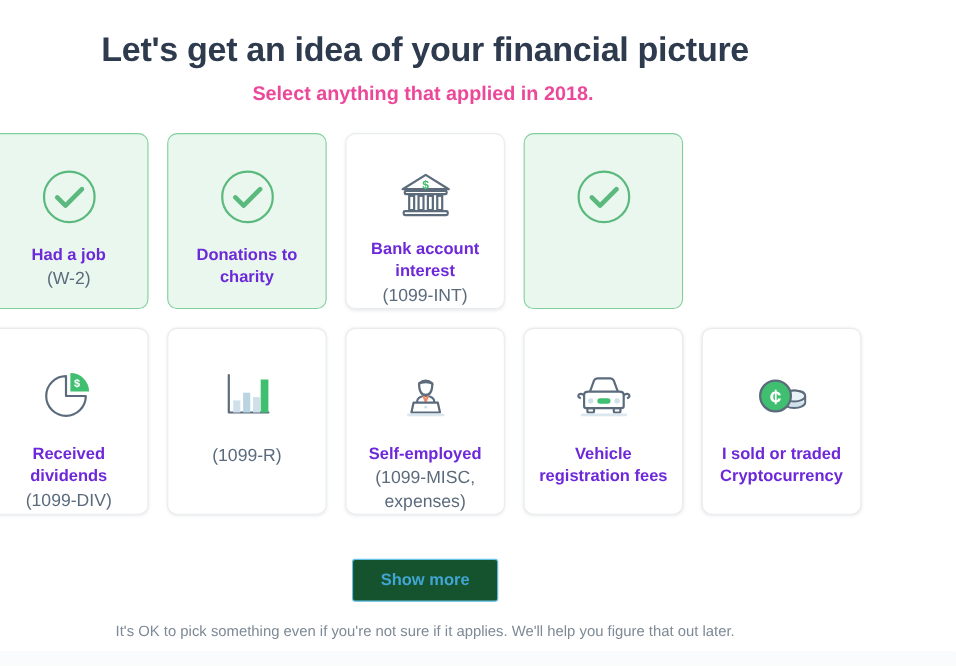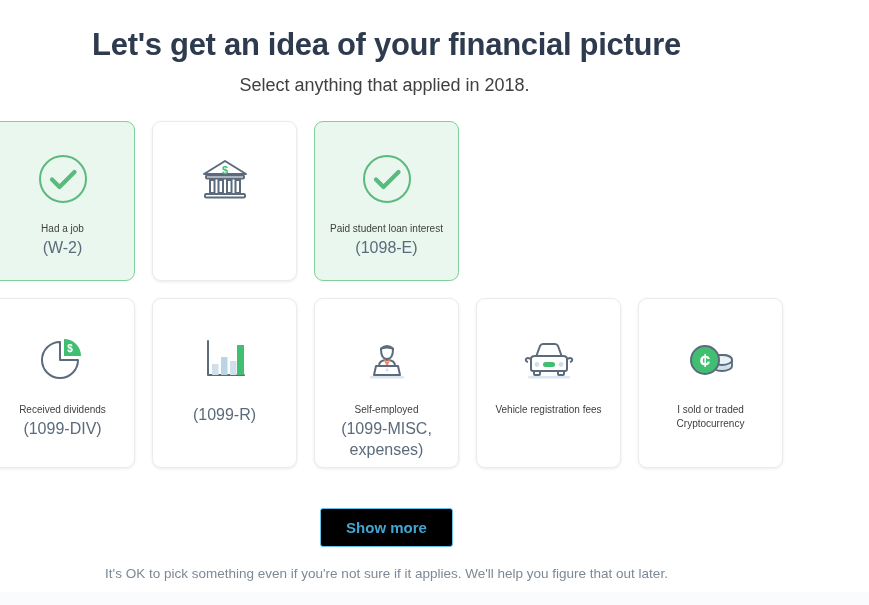--- a/index.html
+++ b/index.html
@@ -35,22 +35,22 @@
   .title {
     font-size: 31px;
     font-weight: 700;
     color: #2e3b4e;
     letter-spacing: -0.3px;
     line-height: 1.15;
     margin: 0;
   }
   .subtitle {
     font-size: 18px;
-    font-weight: 400;
-    color: #404040;
+    font-weight: 700;
+    color: #ec4899;
     margin: 12px 4px 0 0;
     line-height: 1.2;
   }
 
   
   .grid {
     margin-top: 25px;
     width: 793px;
     display: flex;
     flex-direction: column;
@@ -91,43 +91,43 @@
     margin-top: 26px;
   }
   .row-2 .card-icon { margin-top: 30px; }
 
   .card-labels {
     margin-top: 12px;
     text-align: center;
     line-height: 1.35;
   }
   .card-title {
-    font-size: 10px;
-    font-weight: 400;
-    color: #404040;
+    font-size: 15px;
+    font-weight: 700;
+    color: #6d28d9;
     display: block;
   }
   .card-sub {
     font-size: 16px;
     font-weight: 400;
     color: #5b6b7c;
     display: block;
     margin-top: 1px;
   }
 
   
   .showmore-wrap {
     margin-top: 40px;
   }
   .showmore-btn {
     font-family: "Liberation Sans", sans-serif;
     font-size: 15px;
     font-weight: 700;
     color: #42a5d3;
-    background: #000000;
+    background: #14532d;
     border: 1px solid #66c3e8;
     border-radius: 3px;
     padding: 11px 25px;
     cursor: pointer;
     line-height: 1;
   }
 
   
   .footer-note {
     margin-top: 19px;
@@ -167,47 +167,59 @@
             <circle cx="26" cy="26" r="23" fill="none" stroke="#5cb97d" stroke-width="2"></circle>
             <path d="M15 26.5 L22.5 34 L37.5 19" fill="none" stroke="#5cb97d" stroke-width="4.2" stroke-linecap="round" stroke-linejoin="round"></path>
           </svg>
         </div>
         <div class="card-labels">
           <span class="card-title">Had a job</span>
           <span class="card-sub">(W-2)</span>
         </div>
       </div>
 
+      <div class="card selected">
+        <div class="card-icon">
+          <svg width="52" height="52" viewBox="0 0 52 52">
+            <circle cx="26" cy="26" r="23" fill="none" stroke="#5cb97d" stroke-width="2"></circle>
+            <path d="M15 26.5 L22.5 34 L37.5 19" fill="none" stroke="#5cb97d" stroke-width="4.2" stroke-linecap="round" stroke-linejoin="round"></path>
+          </svg>
+        </div>
+        <div class="card-labels">
+          <span class="card-title">Donations to charity</span>
+          <span class="card-sub"></span>
+        </div>
+      </div>
 
       <div class="card">
         <div class="card-icon">
           <svg width="56" height="52" viewBox="0 0 56 52">
             <path d="M7 21 L28 8 L49 21 Z" fill="none" stroke="#5b6b7c" stroke-width="2" stroke-linejoin="round"></path>
             <text x="28" y="21" font-family="Liberation Sans, sans-serif" font-size="11" font-weight="700" fill="#3fbf6f" text-anchor="middle">$</text>
             <rect x="9" y="22.5" width="38" height="3" rx="1" fill="none" stroke="#5b6b7c" stroke-width="2"></rect>
             <rect x="13" y="27" width="4.5" height="13" fill="none" stroke="#5b6b7c" stroke-width="2"></rect>
             <rect x="21.5" y="27" width="4.5" height="13" fill="none" stroke="#5b6b7c" stroke-width="2"></rect>
             <rect x="30" y="27" width="4.5" height="13" fill="none" stroke="#5b6b7c" stroke-width="2"></rect>
             <rect x="38.5" y="27" width="4.5" height="13" fill="none" stroke="#5b6b7c" stroke-width="2"></rect>
             <rect x="8" y="41" width="40" height="3.5" rx="1.2" fill="none" stroke="#5b6b7c" stroke-width="2"></rect>
           </svg>
         </div>
+        <div class="card-labels">
+          <span class="card-title">Bank account interest</span>
+          <span class="card-sub">(1099-INT)</span>
+        </div>
       </div>
 
 
       <div class="card selected">
         <div class="card-icon">
           <svg width="52" height="52" viewBox="0 0 52 52">
             <circle cx="26" cy="26" r="23" fill="none" stroke="#5cb97d" stroke-width="2"></circle>
             <path d="M15 26.5 L22.5 34 L37.5 19" fill="none" stroke="#5cb97d" stroke-width="4.2" stroke-linecap="round" stroke-linejoin="round"></path>
           </svg>
-        </div>
-        <div class="card-labels">
-          <span class="card-title">Paid student loan interest</span>
-          <span class="card-sub">(1098-E)</span>
         </div>
       </div>
 
     </div>
 
     <div class="row row-2">
 
       <div class="card">
         <div class="card-icon">
           <svg width="56" height="50" viewBox="0 0 56 50">

